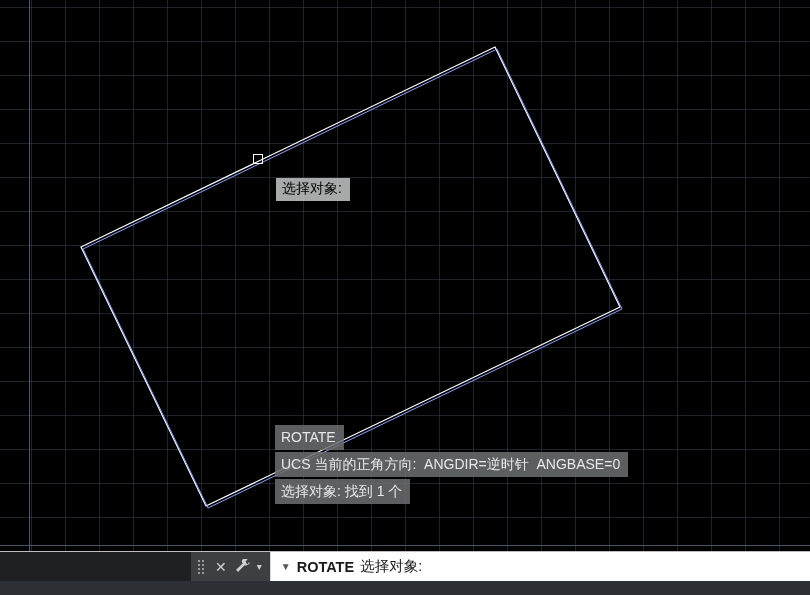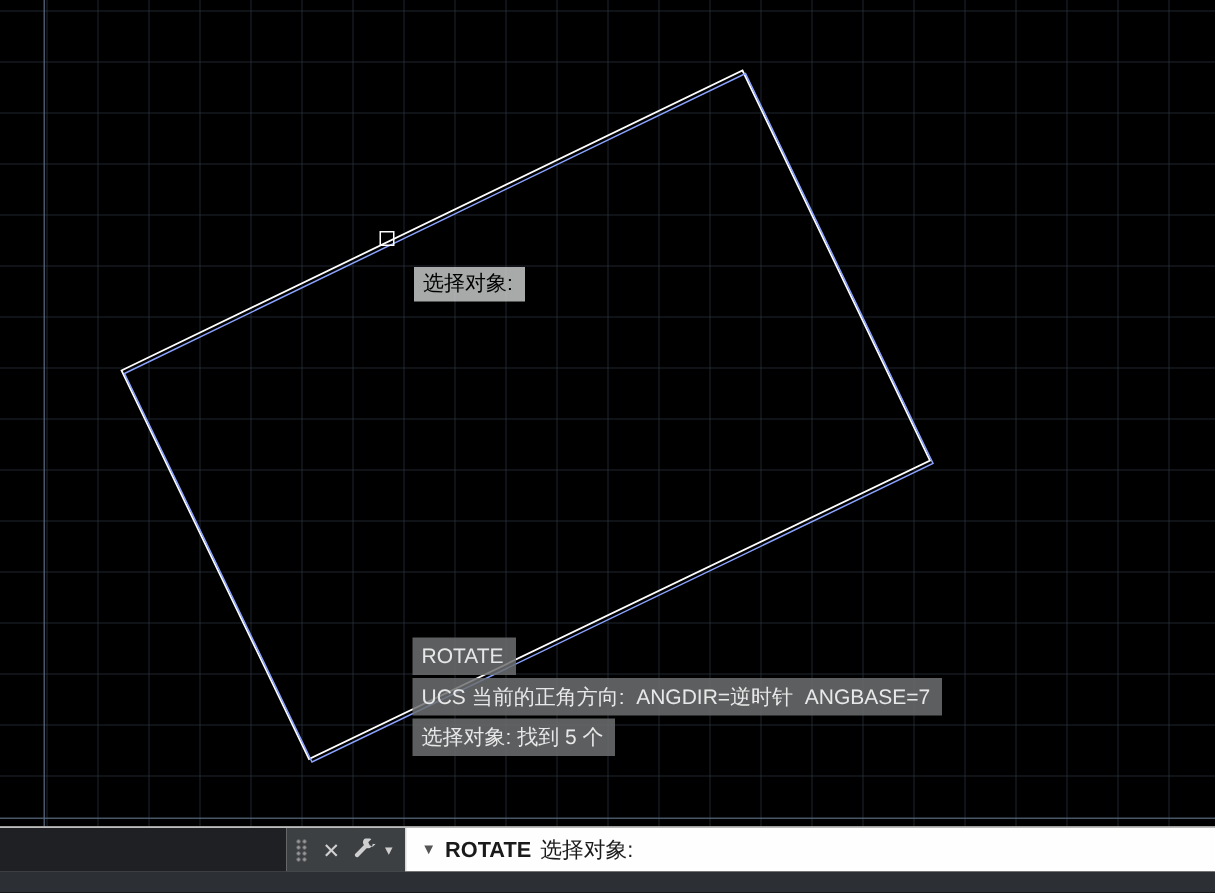--- a/index.html
+++ b/index.html
@@ -172,22 +172,22 @@
     <polygon points="81,247 495,47 620,307 206,506" fill="none" stroke="#ffffff" stroke-width="1.2"></polygon>
     <polygon points="81,247 495,47 620,307 206,506" fill="none" stroke="#8aa3ff" stroke-width="1" transform="translate(2,2)"></polygon>
   </svg>
 
   <div class="pickbox"></div>
 
   <div class="tooltip">选择对象:</div>
 
   <div class="cmd-history">
     <div class="row"><span class="line">ROTATE</span></div>
-    <div class="row"><span class="line">UCS 当前的正角方向:  ANGDIR=逆时针  ANGBASE=7</span></div>
-    <div class="row"><span class="line">选择对象: 找到 5 个</span></div>
+    <div class="row"><span class="line">UCS 当前的正角方向:  ANGDIR=逆时针  ANGBASE=0</span></div>
+    <div class="row"><span class="line">选择对象: 找到 1 个</span></div>
   </div>
 </div>
 
 <div class="bottom-bar">
   <div class="bar-left"></div>
   <div class="bar-icons">
     <span class="grip"></span>
     <span class="close-x">✕</span>
     <span class="wrench">
       <svg width="16" height="16" viewBox="0 0 16 16">

